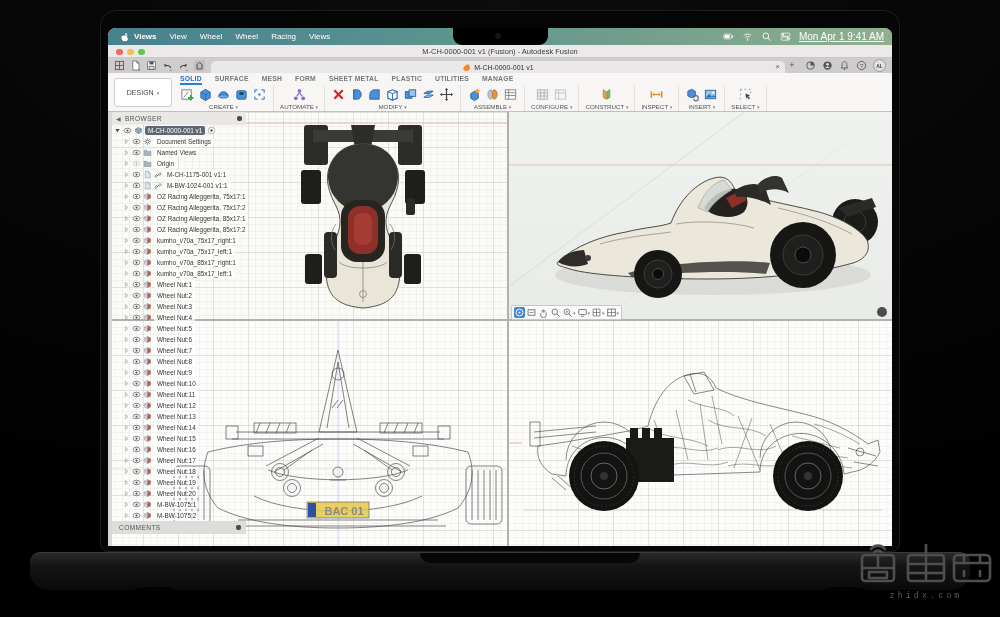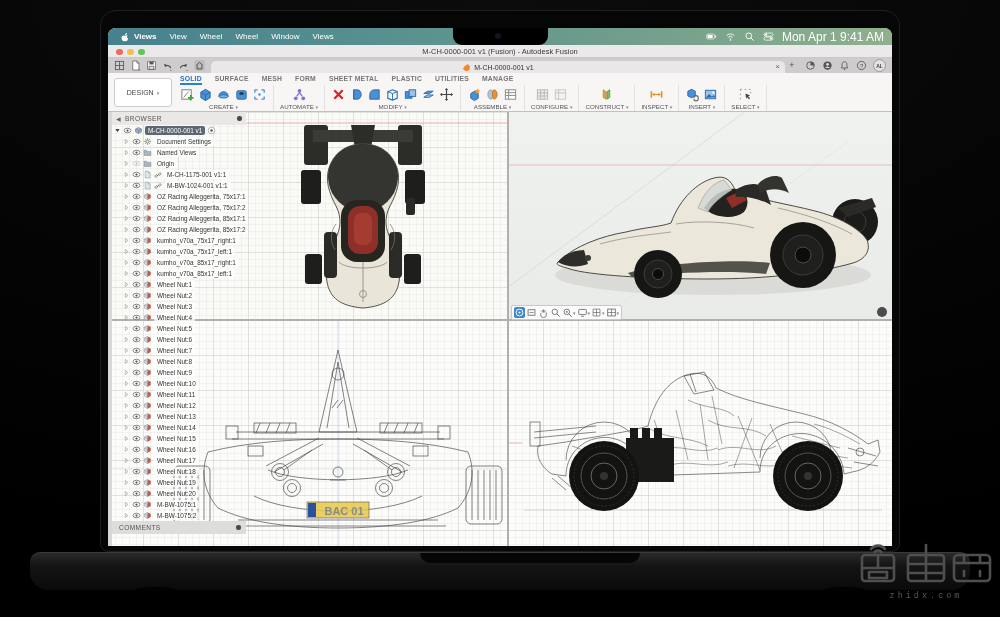--- a/index.html
+++ b/index.html
@@ -14,21 +14,21 @@
   #screen{left:108px;top:28px;width:784px;height:518px;background:#fff;border-radius:8px 8px 0 0;overflow:hidden;}
   #notch{left:345px;top:0;width:95px;height:17px;background:#000;border-radius:0 0 9px 9px;z-index:40;}
   #camera{left:42px;top:5px;width:6px;height:6px;border-radius:50%;background:#10161f;}
   
   #menubar{left:0;top:0;width:784px;height:17px;background:linear-gradient(90deg,#47818e,#57908f 35%,#74a08c 70%,#8fb08d);display:flex;align-items:center;color:#fff;font-size:8px;z-index:30;}
   #menu-items{display:flex;gap:13px;margin-left:26px;}
   #menu-items .mi{line-height:17px;}
   #menu-items .mi.app{font-weight:bold;}
   #apple{left:12px;top:3.5px;width:10px;height:10px;}
   #status{position:absolute;right:8px;top:0;height:17px;display:flex;align-items:center;gap:8px;}
-  #clock{font-size:12px;white-space:nowrap;}
+  #clock{font-size:10px;white-space:nowrap;text-decoration:underline;}
   
   #titlebar{left:0;top:17px;width:784px;height:13px;background:#ebe9ea;border-bottom:1px solid #c9c7c8;box-sizing:border-box;}
   .tl{top:3.5px;width:6.5px;height:6.5px;border-radius:50%;}
   #wtitle{width:100%;text-align:center;font-size:7.5px;color:#3c3c3c;line-height:13px;}
   
   #toolbar{left:0;top:30px;width:784px;height:15px;background:#cecccd;display:flex;align-items:stretch;}
   #tb-left-icons{display:flex;align-items:center;gap:5px;padding:0 6px;}
   #tb-left-icons svg{width:11px;height:11px;}
   #doc-tab{flex:1;margin-top:3px;background:#e9e7e8;border-radius:5px 5px 0 0;display:flex;align-items:center;justify-content:center;position:relative;}
   #doc-tab .ttl{font-size:7px;color:#333;margin-left:3px;}
@@ -98,21 +98,21 @@
 
     <div class="abs" id="menubar">
       <svg class="abs" id="apple" viewBox="0 0 12 12">
           <path d="M8.3 1.2c-.6.1-1.3.5-1.7 1-.3.4-.6 1-.5 1.6.7 0 1.4-.4 1.8-.9.4-.5.6-1.1.4-1.7zM8.5 4c-1 0-1.8.6-2.3.6S5 4.1 4.1 4.1c-1.1 0-2.3 1-2.3 2.9 0 1.9 1.4 4 2.5 4 .5 0 .7-.3 1.5-.3s.9.3 1.5.3c1.1 0 2.3-2.1 2.4-3.2-.9-.4-1.4-1.1-1.4-2 0-.8.5-1.4 1-1.7-.3-.1-.6-.1-.8-.1z" fill="#fff"></path>
         </svg>
       <div id="menu-items">
           <span class="mi app">Views</span>
           <span class="mi">View</span>
           <span class="mi">Wheel</span>
           <span class="mi">Wheel</span>
-          <span class="mi">Window</span>
+          <span class="mi">Racing</span>
           <span class="mi">Views</span>
         </div>
       <div id="status">
         <span id="status-icons" style="display:flex;gap:8px;align-items:center;">
             <svg width="11" height="11" viewBox="0 0 16 16">
               <rect x="1" y="4.5" width="11.5" height="7" rx="2" fill="none" stroke="#fff" stroke-width="1"></rect>
               <rect x="2.3" y="5.8" width="7.5" height="4.4" rx="1" fill="#fff"></rect>
               <rect x="13.2" y="6.5" width="1.6" height="3" rx=".8" fill="#fff"></rect>
             </svg>
             <svg width="11" height="11" viewBox="0 0 16 16">

